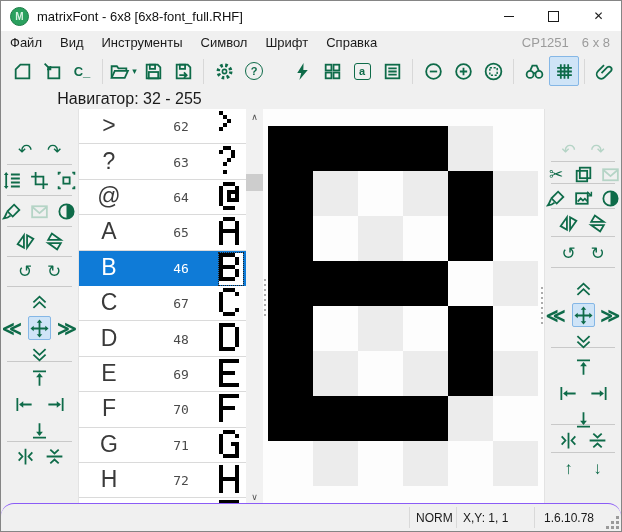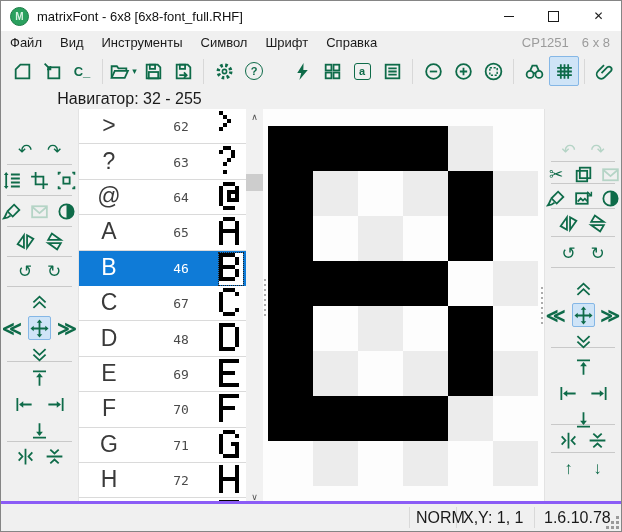--- a/index.html
+++ b/index.html
@@ -66,21 +66,21 @@
   .editor{position:absolute;top:0;bottom:0;left:262px;right:77px;background:#fdfdfd;}
   .grid{position:absolute;left:5px;top:17px;width:270px;height:360px;display:grid;grid-template-columns:repeat(6,45px);grid-template-rows:repeat(8,45px);}
   .cell.on{background:#000;}
   .cell.offA{background:#ececec;}
   .cell.offB{background:#fdfdfd;}
   .splitter-dots{position:absolute;width:3px;height:38px;
      background:repeating-linear-gradient(to bottom,#ababab 0 2px,transparent 2px 5px);background-size:2px 100%;background-repeat:no-repeat;background-position:center;}
   .left-dots{left:0;top:170px;}
   .right-dots{right:1px;top:178px;}
   
-  .statusbar{position:absolute;left:0;right:0;bottom:0;height:27px;background:#f0f0f0;border-top:3px solid #8b5cf6;font-size:16px;color:#1a1a1a;}
+  .statusbar{position:absolute;left:0;right:0;bottom:0;height:27px;background:#f0f0f0;border-top:1px solid #8b5cf6;font-size:12px;color:#1a1a1a;border-radius:13px;}
   .st-sep{position:absolute;top:3px;bottom:3px;width:1px;background:#d9d9d9;}
   .st-text{position:absolute;top:50%;transform:translateY(-50%);}
   .grip{position:absolute;right:3px;bottom:3px;width:1px;height:1px;background:#9a9a9a;
         box-shadow:-1px -1px 0 0 transparent, 0 0 0 1px #9a9a9a, -5px 0 0 1px #9a9a9a, 0 -5px 0 1px #9a9a9a, -10px 0 0 1px #9a9a9a, -5px -5px 0 1px #9a9a9a, 0 -10px 0 1px #9a9a9a;}
   svg{display:block;}
 </style>
 </head>
 <body>
 
 <div class="window">

